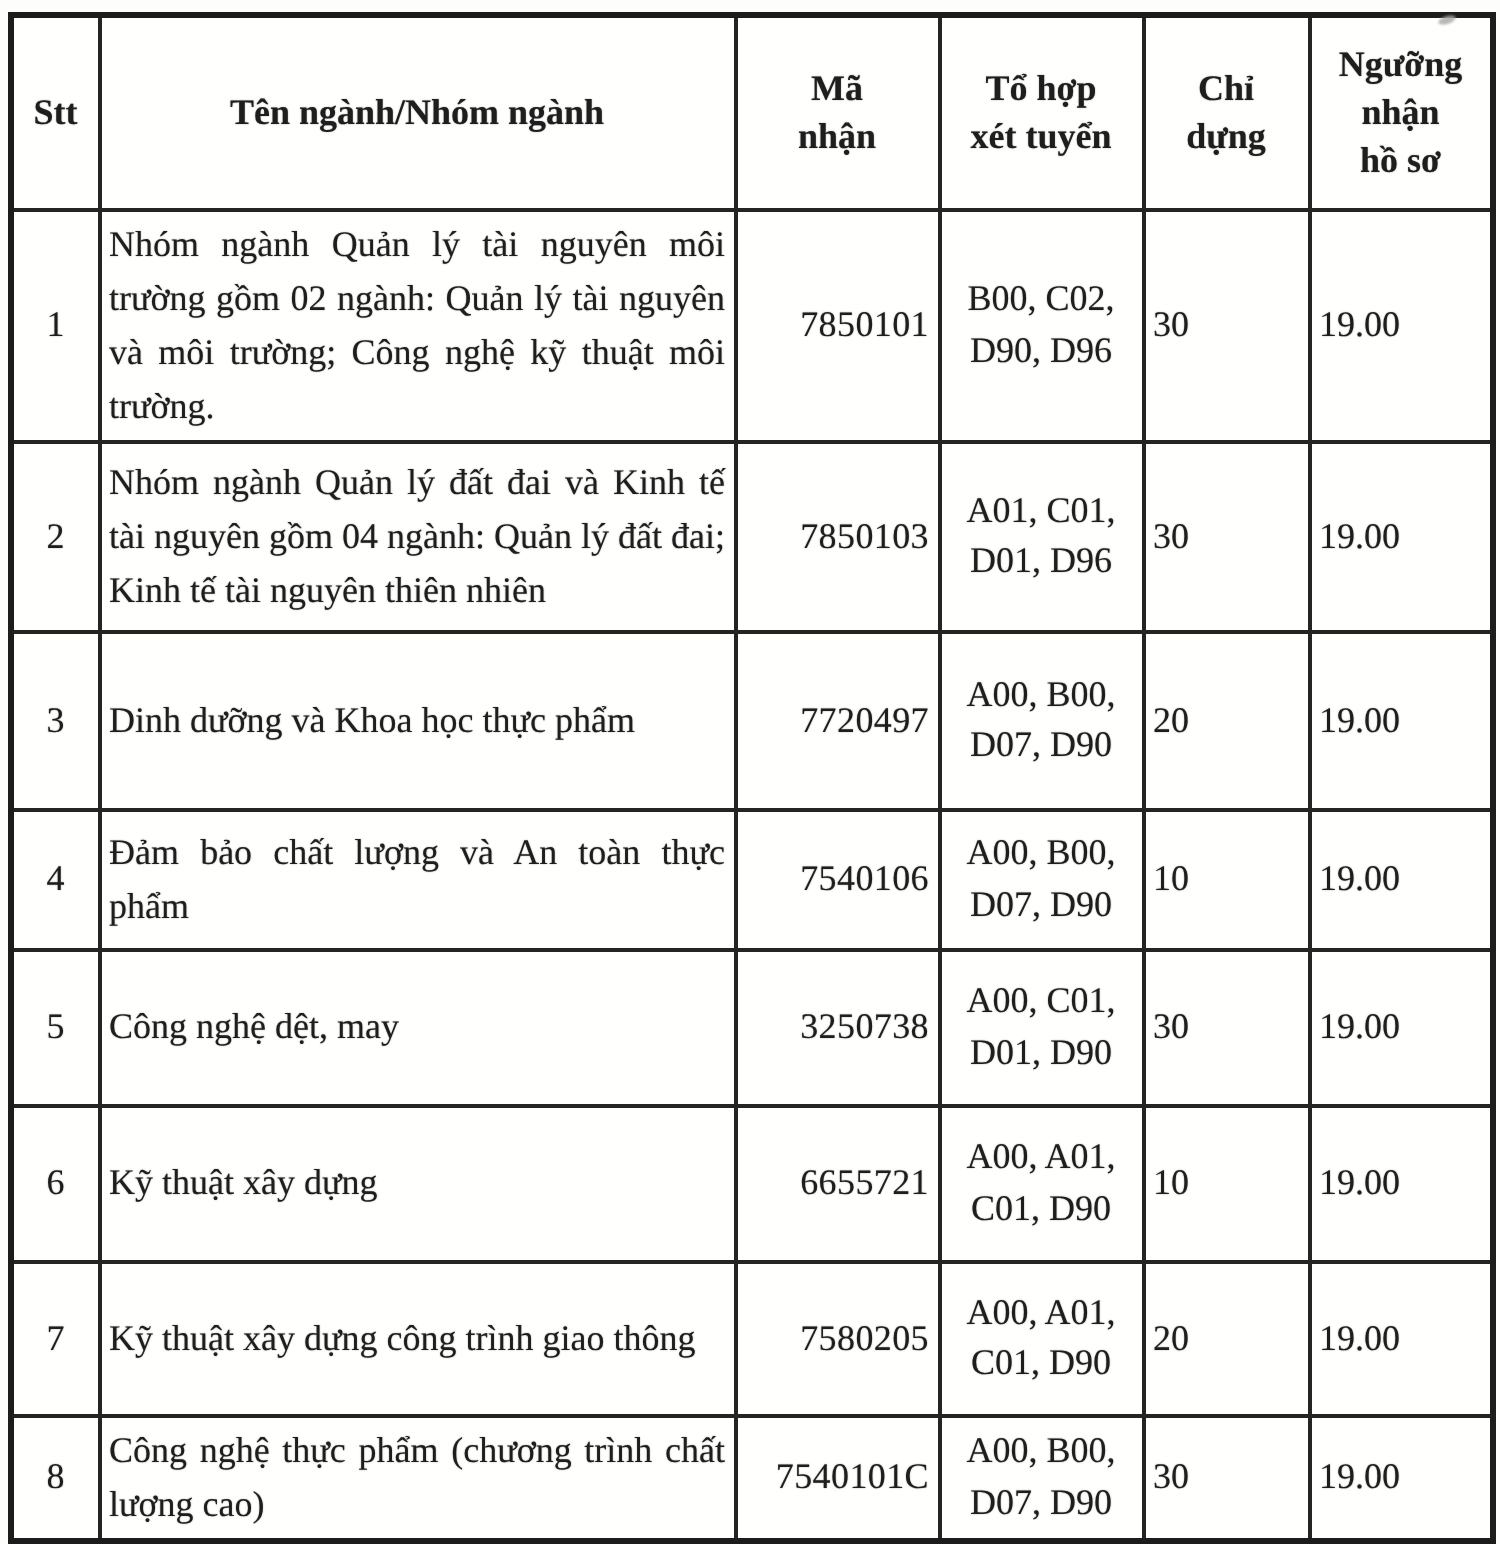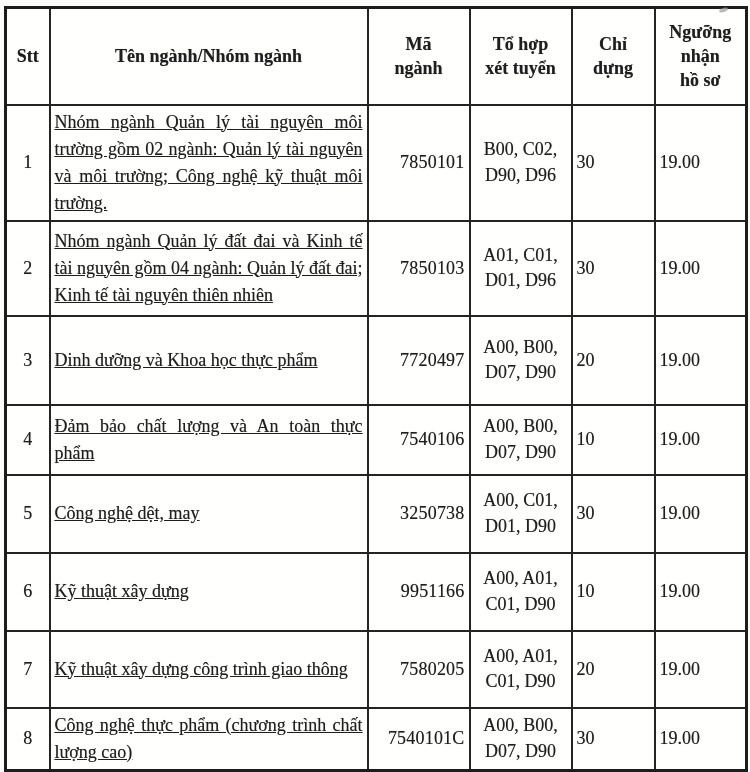--- a/index.html
+++ b/index.html
@@ -42,21 +42,20 @@
     white-space: pre-line;
     line-height: 1.35;
     font-size: 18px;
   }
   td.c-stt { text-align: center; }
   td.c-major {
     text-align: justify;
     text-justify: inter-word;
     padding: 4px 9px 4px 11px;
     line-height: 1.5;
-    text-decoration: underline;
   }
   td.c-code { text-align: right; letter-spacing: 0.2px; }
   td.c-combo {
     text-align: center;
     line-height: 1.4;
     padding: 3px 2px;
     margin-top: 46px;
   }
   td.c-quota { text-align: left; }
   td.c-thresh { text-align: left; }
@@ -96,21 +95,21 @@
       <col style="width:102px">
       <col style="width:102px">
       <col style="width:83px">
       <col style="width:92px">
     </colgroup>
     <tbody>
       <tr class="r-head">
         <th>Stt</th>
         <th>Tên ngành/Nhóm ngành</th>
         <th>Mã
-ngành</th>
+nhận</th>
         <th>Tổ hợp
 xét tuyển</th>
         <th>Chỉ
 dựng</th>
         <th>Ngưỡng
 nhận
 hồ sơ</th>
       </tr>
 
       <tr class="r-0">
@@ -154,21 +153,21 @@
         <td class="c-major">Công nghệ dệt, may</td>
         <td class="c-code">3250738</td>
         <td class="c-combo">A00, C01, D01, D90</td>
         <td class="c-quota">30</td>
         <td class="c-thresh">19.00</td>
       </tr>
 
       <tr class="r-5">
         <td class="c-stt">6</td>
         <td class="c-major">Kỹ thuật xây dựng</td>
-        <td class="c-code">9951166</td>
+        <td class="c-code">6655721</td>
         <td class="c-combo">A00, A01, C01, D90</td>
         <td class="c-quota">10</td>
         <td class="c-thresh">19.00</td>
       </tr>
 
       <tr class="r-6">
         <td class="c-stt">7</td>
         <td class="c-major">Kỹ thuật xây dựng công trình giao thông</td>
         <td class="c-code">7580205</td>
         <td class="c-combo">A00, A01, C01, D90</td>

